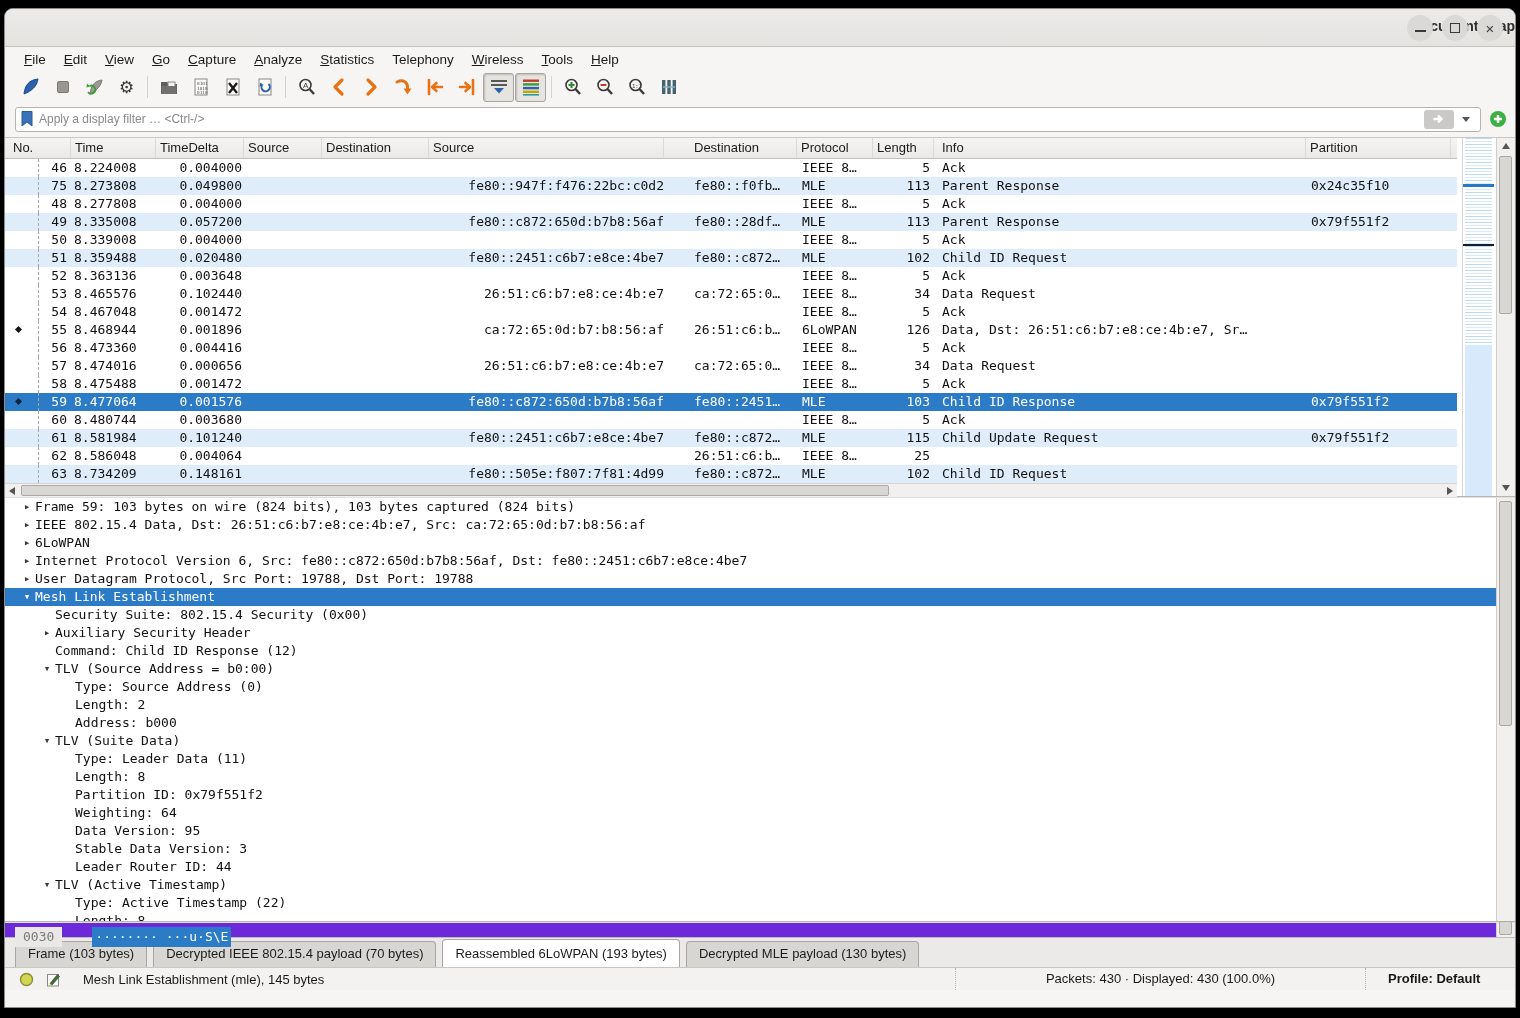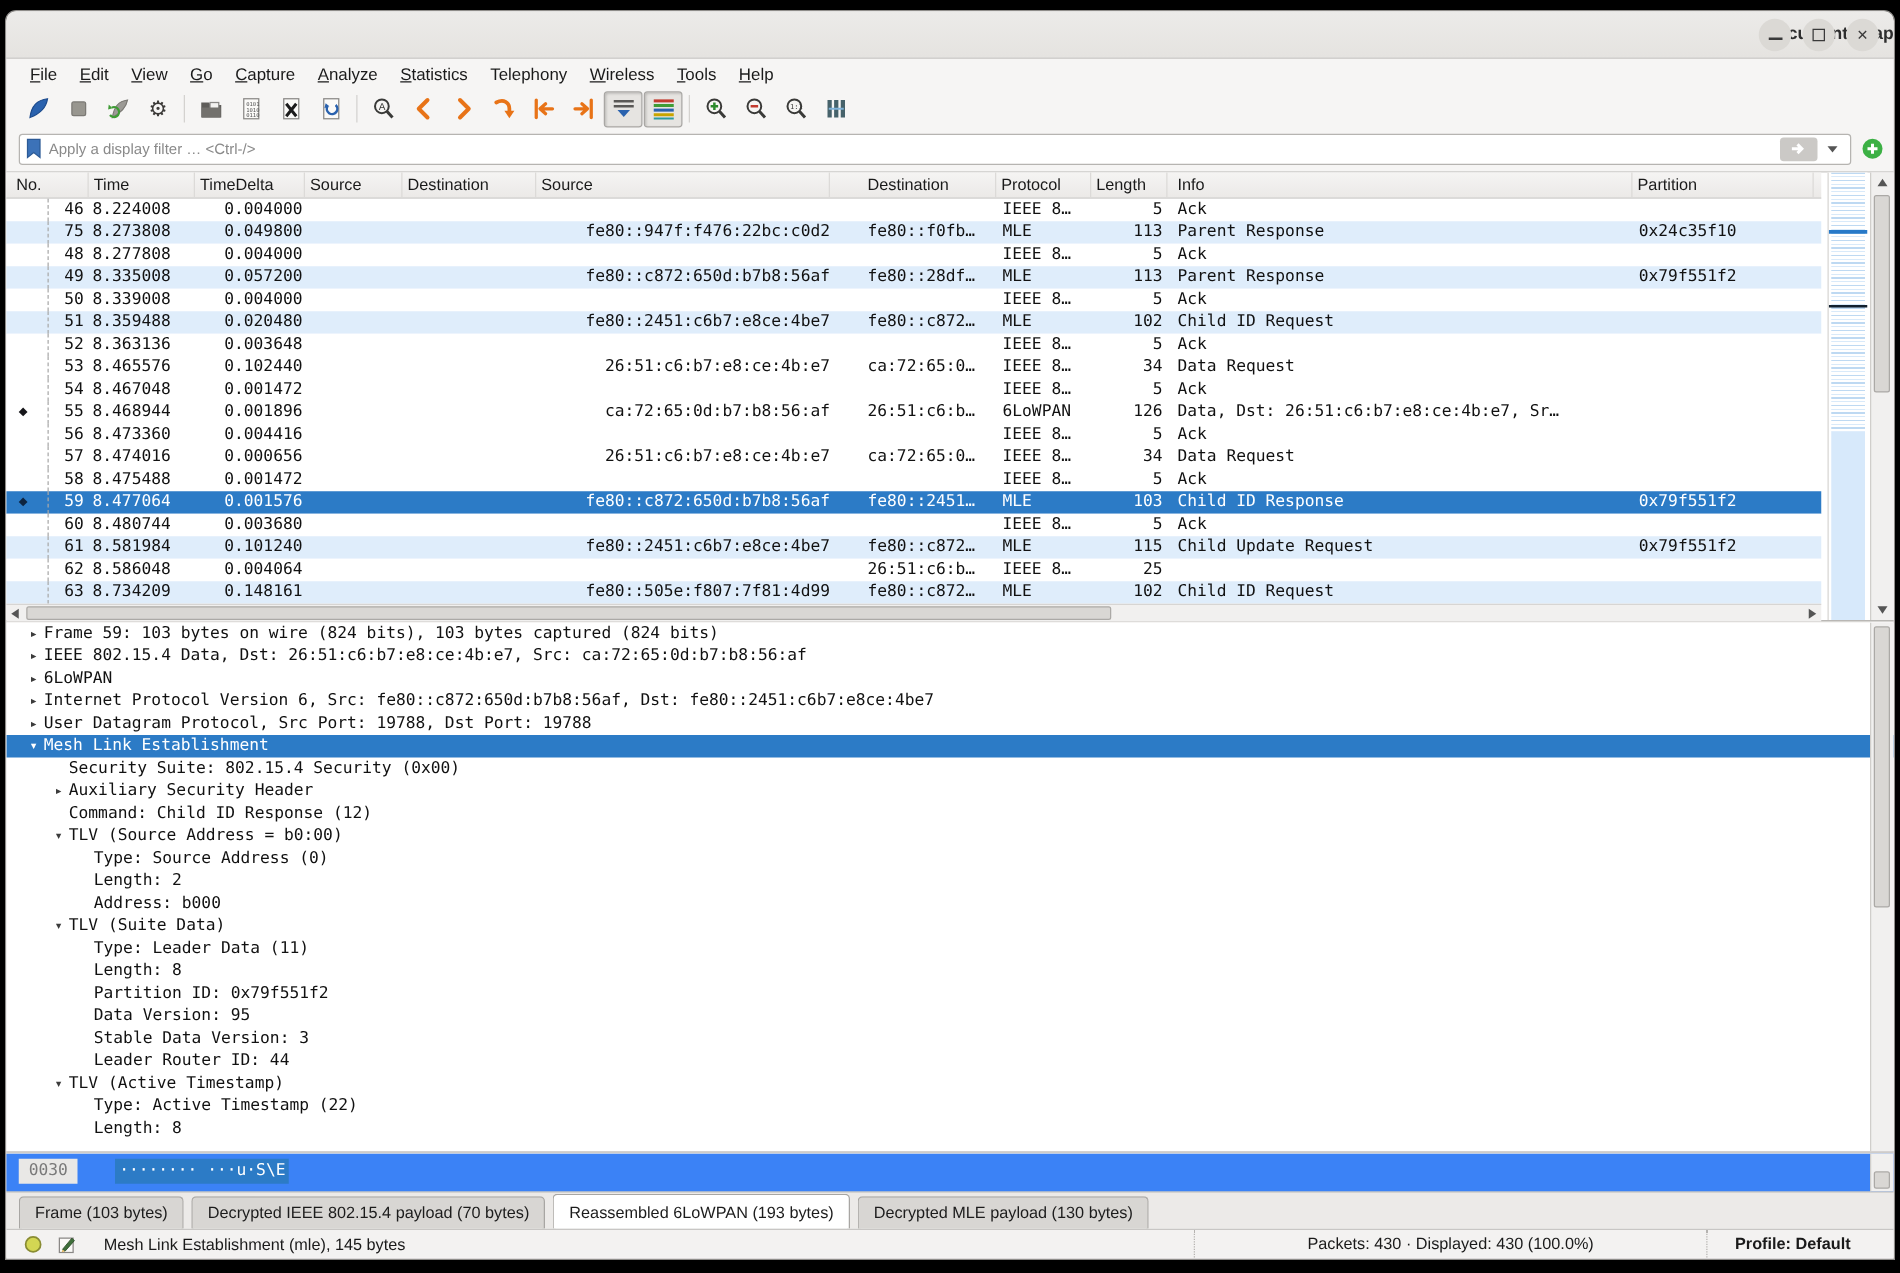--- a/index.html
+++ b/index.html
@@ -90,21 +90,21 @@
   .dpane { height:423px; background:#fff; position:relative; overflow:hidden; flex:none; }
   .dl { display:flex; height:18px; font:13px/18px "DejaVu Sans Mono",monospace; color:#111; white-space:pre; }
   .dl .arr { width:16px; text-align:center; color:#3c3c3c; font-size:11px; flex:none; }
   .dl.l0 { padding-left:14px; } .dl.l1 { padding-left:34px; } .dl.l2 { padding-left:54px; }
   .dl.sel { background:#2c7bc6; color:#fff; }
   .dl.sel .arr { color:#fff; }
   .vscroll2 { position:absolute; right:0; top:0; bottom:0; width:19px; background:#f1f0ef; border-left:1px solid #d0cecb; }
   .vthumb.det { top:3px; height:225px; }
 
   
-  .hexpane { height:30px; background:#3b82f6; position:relative; padding:4px 0 0 10px; font:13px/20px "DejaVu Sans Mono",monospace; flex:none; }
+  .hexpane { height:14px; background:#6d28d9; position:relative; padding:4px 0 0 10px; font:13px/20px "DejaVu Sans Mono",monospace; flex:none; }
   .hexrow { display:flex; white-space:pre; }
   .hoff { color:#7a7a7a; background:#e9e8e6; padding:0 8px; }
   .hbytes { background:#2c7bc6; color:#fff; margin-left:12px; padding:0 3px; }
   .hascii { background:#2c7bc6; color:#fff; margin-left:30px; padding:0 3px; }
   .hexscroll { position:absolute; right:0; top:0; bottom:0; width:19px; background:#f1f0ef; border-left:1px solid #d0cecb; }
   .hexthumb { position:absolute; left:2px; bottom:2px; width:13px; height:14px; background:#d9d7d4; border:1px solid #aba9a6; border-radius:2px; }
 
   
   .tabbar { height:30px; background:#eceae8; border-top:1px solid #bdbbb8; display:flex; align-items:flex-end; padding:0 0 0 10px; gap:6px; flex:none; }
   .tab { background:#d8d6d3; border:1px solid #a8a6a3; border-bottom:none; border-radius:4px 4px 0 0; padding:4px 12px 6px 12px; font-size:13px; color:#1c1c1c; white-space:nowrap; }
@@ -697,20 +697,24 @@
         <div class="dl l2">
           <span class="arr"></span>
           <span class="dt">Length: 8</span>
         </div>
 
         <div class="dl l2">
           <span class="arr"></span>
           <span class="dt">Partition ID: 0x79f551f2</span>
         </div>
 
+        <div class="dl l2">
+          <span class="arr"></span>
+          <span class="dt">Weighting: 64</span>
+        </div>
 
         <div class="dl l2">
           <span class="arr"></span>
           <span class="dt">Data Version: 95</span>
         </div>
 
         <div class="dl l2">
           <span class="arr"></span>
           <span class="dt">Stable Data Version: 3</span>
         </div>

